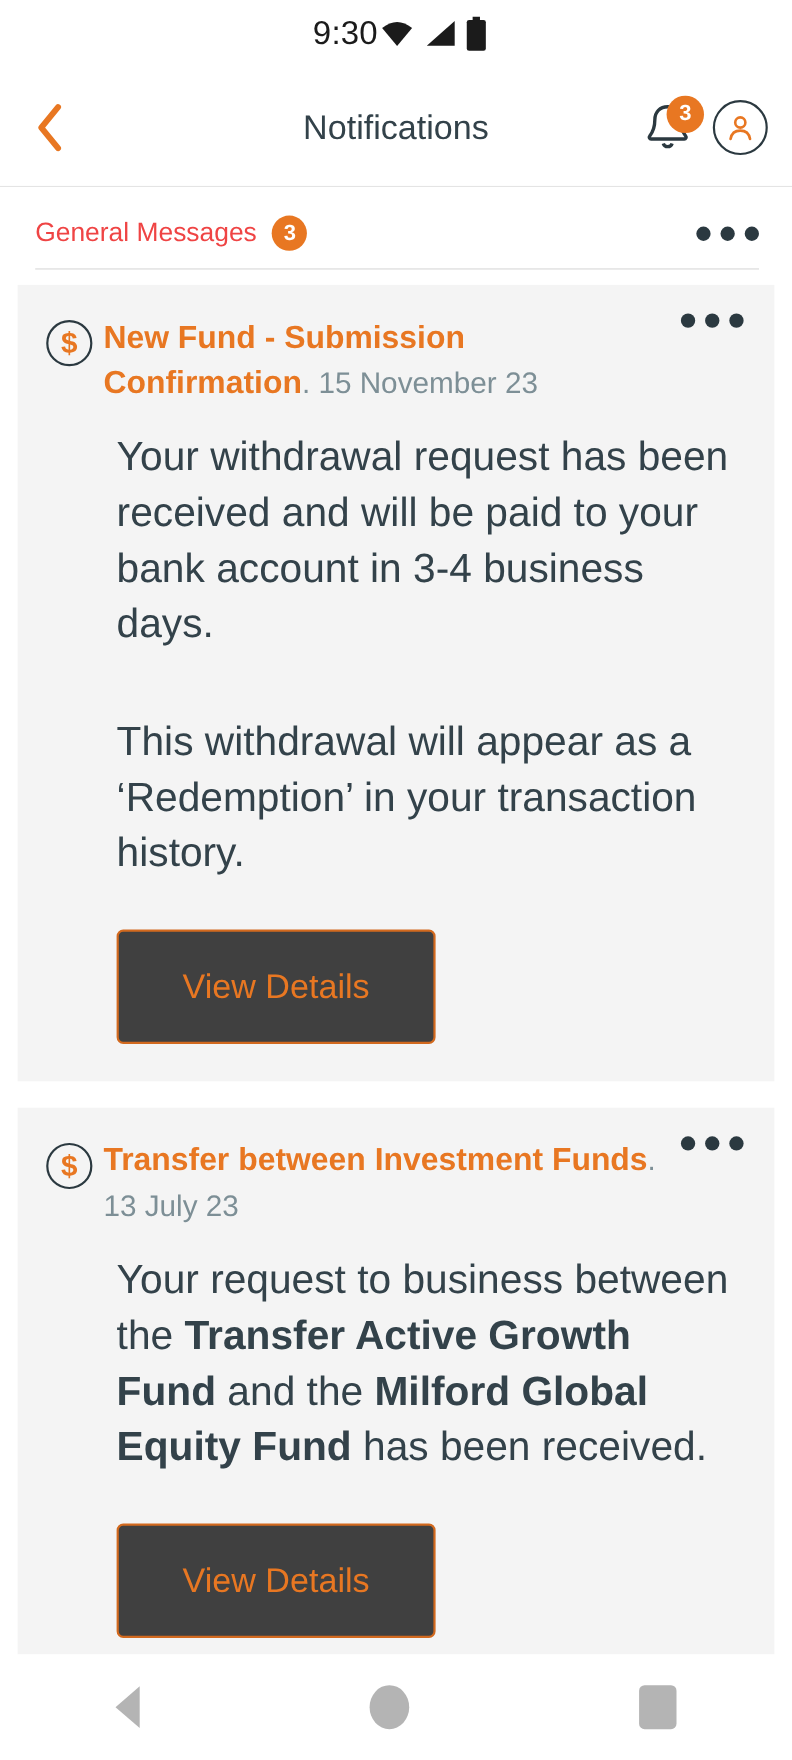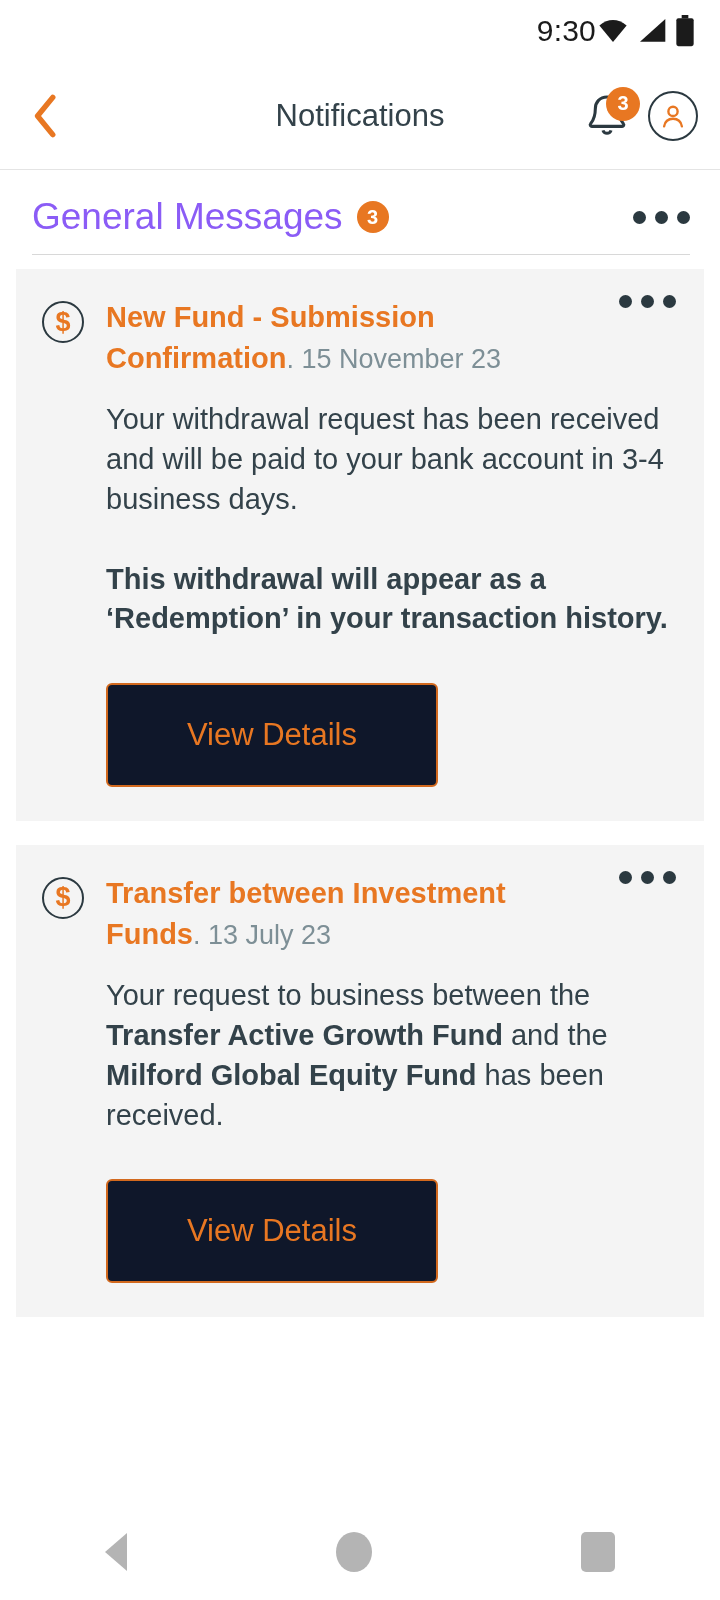--- a/index.html
+++ b/index.html
@@ -7,21 +7,21 @@
     width: 720px; height: 1600px;
     background: #ffffff;
     font-family: "Liberation Sans", sans-serif;
     overflow: hidden;
   }
   .screen { position: relative; width: 720px; height: 1600px; background:#fff; }
 
   
   .statusbar {
     height: 62px; display: flex; align-items: center;
-    justify-content: flex-end; padding: 0 24px 0 32px;
+    justify-content: center; padding: 0 24px 0 32px;
   }
   .status-time { font-size: 30px; color:#1b1b1b; letter-spacing:.2px; }
   .status-icons { display:flex; align-items:center; gap:6px; }
 
   
   .appbar {
     height: 108px; display:flex; align-items:center;
     padding: 0 22px 0 18px; position:relative;
     border-bottom: 1px solid #e4e4e4;
   }
@@ -41,21 +41,21 @@
   .avatar {
     width:50px; height:50px; border-radius:50%;
     border:2.5px solid #2b3940; display:flex; align-items:center; justify-content:center;
   }
 
   
   .section {
     display:flex; align-items:center;
     padding: 26px 30px 0 32px;
   }
-  .section-title { font-size:37px; color:#8b5cf6; }
+  .section-title { font-size:24px; color:#ef4444; }
   .section-badge {
     width:32px; height:32px; border-radius:50%; background:#E87722;
     color:#fff; font-size:20px; font-weight:700;
     display:flex; align-items:center; justify-content:center;
     margin-left:14px;
   }
   .dots { margin-left:auto; display:flex; gap:9px; align-items:center; }
   .dots i { width:13px; height:13px; border-radius:50%; background:#2b3940; display:block; }
   .section-rule { height:1px; background:#d8d8d8; margin:16px 30px 0 32px; }
 
@@ -66,41 +66,41 @@
     position:relative; margin-bottom:24px;
   }
   .card-head { display:flex; align-items:flex-start; }
   .coin {
     width:42px; height:42px; border-radius:50%;
     border:2.5px solid #2b3940; flex:0 0 42px;
     display:flex; align-items:center; justify-content:center;
     margin-top:4px;
   }
   .coin span { color:#E87722; font-size:27px; font-weight:700; line-height:1; }
-  .card-titlewrap { margin-left:22px; padding-right:70px; }
+  .card-titlewrap { margin-left:10px; padding-right:70px; }
   .card-title {
     font-size:29px; font-weight:700; color:#E87722; line-height:1.4;
   }
   .card-date { font-size:27px; color:#7d8f96; font-weight:400; }
   .card-dots { position:absolute; top:26px; right:28px; display:flex; gap:9px; }
   .card-dots i { width:13px; height:13px; border-radius:50%; background:#2b3940; display:block; }
 
   .card-body { margin-left:64px; margin-top:22px; }
   .card-body p {
-    font-size:29px; line-height:1.37; color:#33424a;
-  }
-  .card-body p + p { margin-top:40px;font-weight:bold; }
+    font-size:37px; line-height:1.37; color:#33424a;
+  }
+  .card-body p + p { margin-top:56px; }
   .card-body b { font-weight:700; }
 
   .view-btn {
     margin:44px 0 0 64px;
     display:inline-flex; align-items:center; justify-content:center;
-    width:332px; height:104px;
+    width:290px; height:104px;
     border:2px solid #D2691E; border-radius:6px;
-    background:#0f172a; color:#E87722; font-size:31px;
+    background:#404040; color:#E87722; font-size:31px;
   }
 
   
   .navbar {
     position:absolute; bottom:0; left:0; width:720px; height:96px;
     background:#ffffff; display:flex; align-items:center;
     justify-content:space-around; z-index:5;
   }
   .nav-back { width:0;height:0; border-top:19px solid transparent; border-bottom:19px solid transparent; border-right:22px solid #b4b4b4; }
   .nav-home { width:36px; height:40px; border-radius:50%; background:#b4b4b4; }

